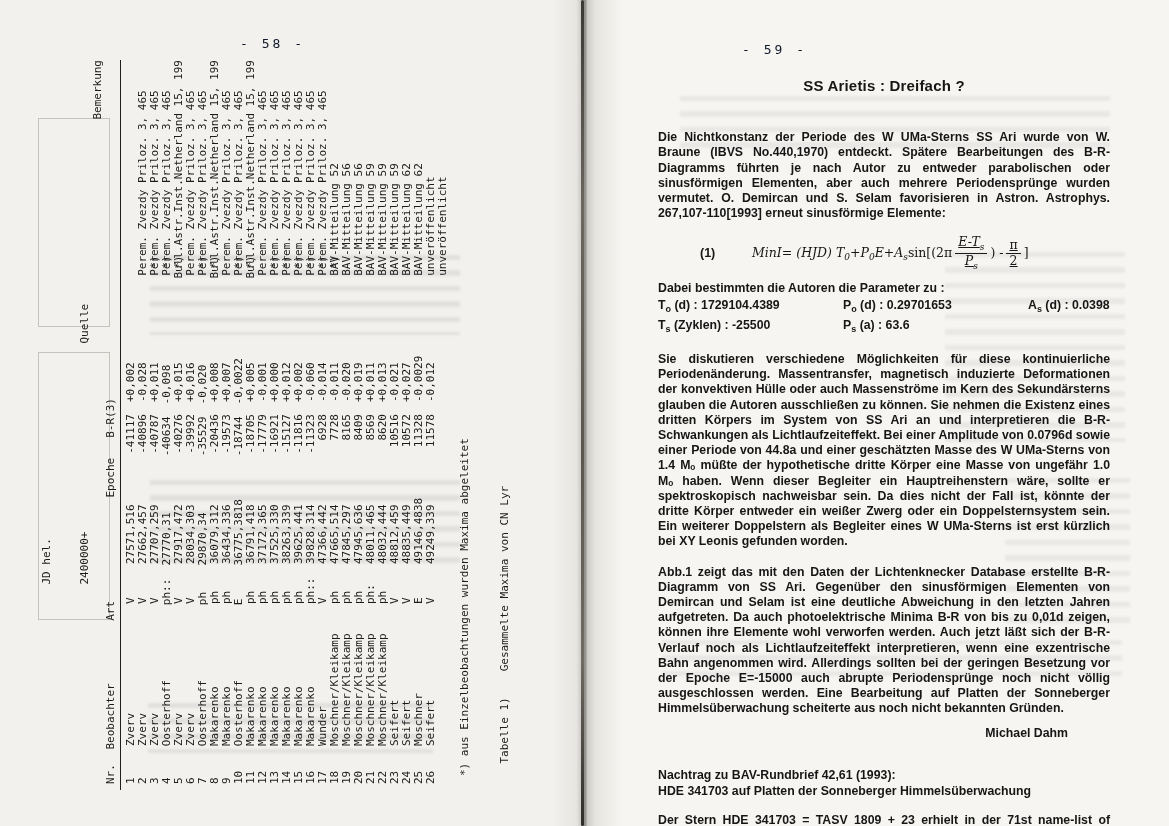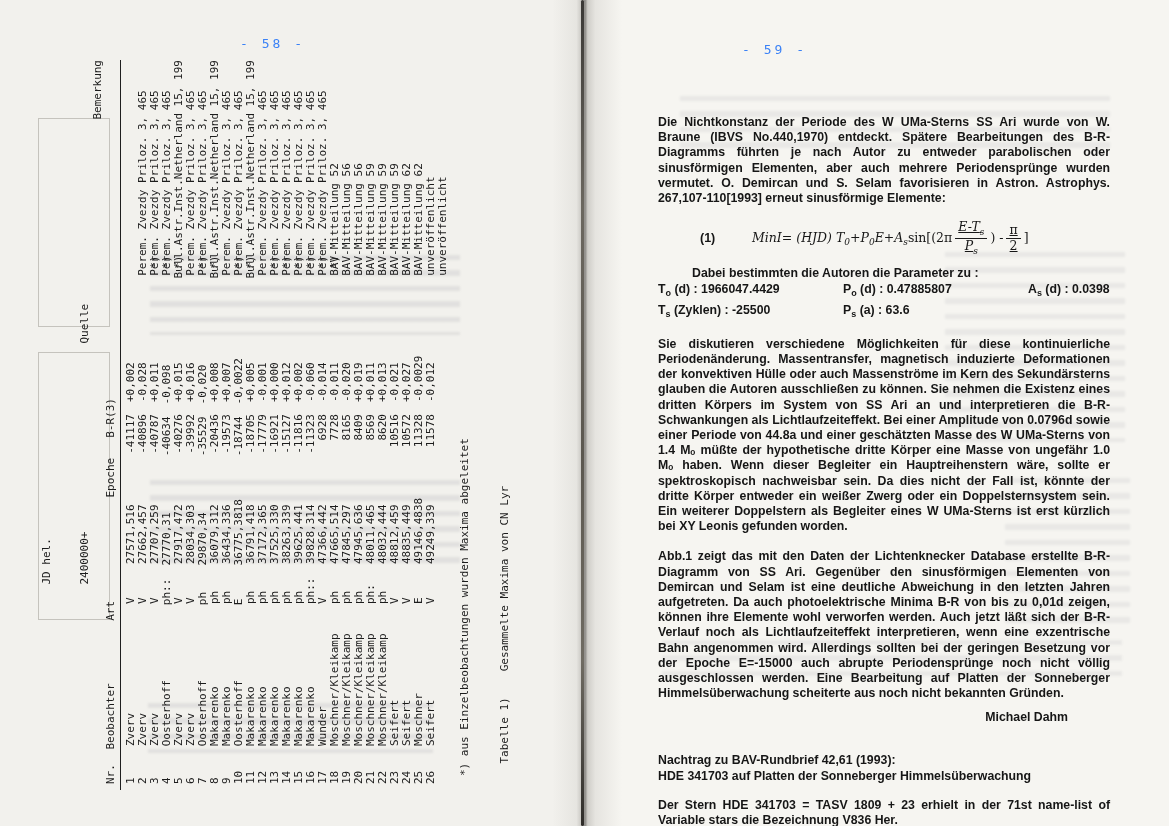--- a/index.html
+++ b/index.html
@@ -29,21 +29,21 @@
   .ghost{
     position:absolute;pointer-events:none;filter:blur(.8px);
     background:repeating-linear-gradient(180deg,
       rgba(110,112,122,.12) 0px, rgba(110,112,122,.12) 5px,
       rgba(0,0,0,0) 5px, rgba(0,0,0,0) 15.5px);
   }
   .ghost-frame{position:absolute;border:1px solid rgba(160,157,150,.55);pointer-events:none;}
   
   .pageno{
     position:absolute;font-family:"DejaVu Sans Mono",monospace;
-    font-size:13px;letter-spacing:3px;color:#3b82f6;white-space:pre;
+    font-size:13px;letter-spacing:3px;color:#0f172a;white-space:pre;
   }
   #pageno-58{left:240px;top:36px;}
   #pageno-59{left:742px;top:42px;}
   
   #cnlyr-table{
     position:absolute;left:-75px;top:215px;width:730px;height:420px;
     transform:rotate(-90deg);
     font-family:"DejaVu Sans Mono",monospace;font-size:11px;color:#1c1c1c;
   }
   .thead{display:flex;align-items:flex-end;height:37px;border-bottom:1.3px solid #1f1f1f;
@@ -75,21 +75,21 @@
   
   #formula-row{margin-top:17px;display:flex;align-items:center;height:30px;
     font-family:"DejaVu Serif",serif;font-weight:500;font-size:12.5px;}
   #formula-label{margin-left:42px;width:52px;font-family:"Liberation Sans",sans-serif;font-weight:700;}
   .mvar{font-style:italic;}
   .math sub{font-size:9px;font-style:italic;}
   .frac{display:inline-block;vertical-align:middle;text-align:center;margin:0 3px;line-height:1;text-decoration:underline;}
   .frac .num{display:block;border-bottom:1px solid #1b1b1b;padding:0 3px 1px;}
   .frac .den{display:block;padding-top:1px;}
   
-  #params-intro{margin-top:13px;margin-left:34px;}
+  #params-intro{margin-top:13px;}
   .params-row{display:flex;margin-top:1px;}
   .params-row .pcol{width:185px;white-space:pre;}
   .params-row .pcol:last-child{width:auto;}
   .pcol sub{font-size:9px;}
   #params-row2{margin-bottom:12px;}
   #para2{margin-top:14px;}
   #para3{margin-top:15px;}
   .signature{text-align:right;padding-right:42px;margin-top:9px;}
   #nachtrag{margin-top:26px;line-height:16px;}
   #para4{margin-top:14px;}
@@ -472,37 +472,38 @@
       </div>
     </div>
 
   <div class="tfoot-note">*) aus Einzelbeobachtungen wurden Maxima abgeleitet</div>
   <div class="tcaption">
     <span class="cap-label">Tabelle 1)</span><span class="cap-text">Gesammelte Maxima von CN Lyr</span>
   </div>
 </div>
 
 <div id="right-col">
+  <div id="article-title">SS Arietis : Dreifach ?</div>
 
   <div class="para" id="para1">Die Nichtkonstanz der Periode des W UMa-Sterns SS Ari wurde von W. Braune (IBVS No.440,1970) entdeckt. Spätere Bearbeitungen des B-R-Diagramms führten je nach Autor zu entweder parabolischen oder sinusförmigen Elementen, aber auch mehrere Periodensprünge wurden vermutet. O. Demircan und S. Selam favorisieren in Astron. Astrophys. 267,107-110[1993] erneut sinusförmige Elemente:</div>
 
   <div id="formula-row">
     <span id="formula-label">(1)</span>
     <span class="math">
       <span class="mvar">MinI</span><span>= </span><span class="mvar">(HJD) </span><span class="mvar">T</span><sub>0</sub><span class="mvar">+P</span><sub>0</sub><span class="mvar">E+A</span><sub>s</sub><span>sin[(2π</span><span class="frac"><span class="num"><span class="mvar">E-T</span><sub>s</sub></span><span class="den"><span class="mvar">P</span><sub>s</sub></span></span><span>) -</span><span class="frac"><span class="num">π</span><span class="den">2</span></span><span>]</span>
     </span>
   </div>
 
   <div id="params-intro">Dabei bestimmten die Autoren die Parameter zu :</div>
 
   <div class="params-row" id="params-row1">
 
-      <span class="pcol"><span>T</span><sub>o</sub><span> (d) : 1966047.4429</span></span>
-
-      <span class="pcol"><span>P</span><sub>o</sub><span> (d) : 0.47885807</span></span>
+      <span class="pcol"><span>T</span><sub>o</sub><span> (d) : 1729104.4389</span></span>
+
+      <span class="pcol"><span>P</span><sub>o</sub><span> (d) : 0.29701653</span></span>
 
       <span class="pcol"><span>A</span><sub>s</sub><span> (d) : 0.0398</span></span>
     </div>
   <div class="params-row" id="params-row2">
 
       <span class="pcol"><span>T</span><sub>s</sub><span> (Zyklen) : -25500</span></span>
 
       <span class="pcol"><span>P</span><sub>s</sub><span> (a) : 63.6</span></span>
     </div>
 

